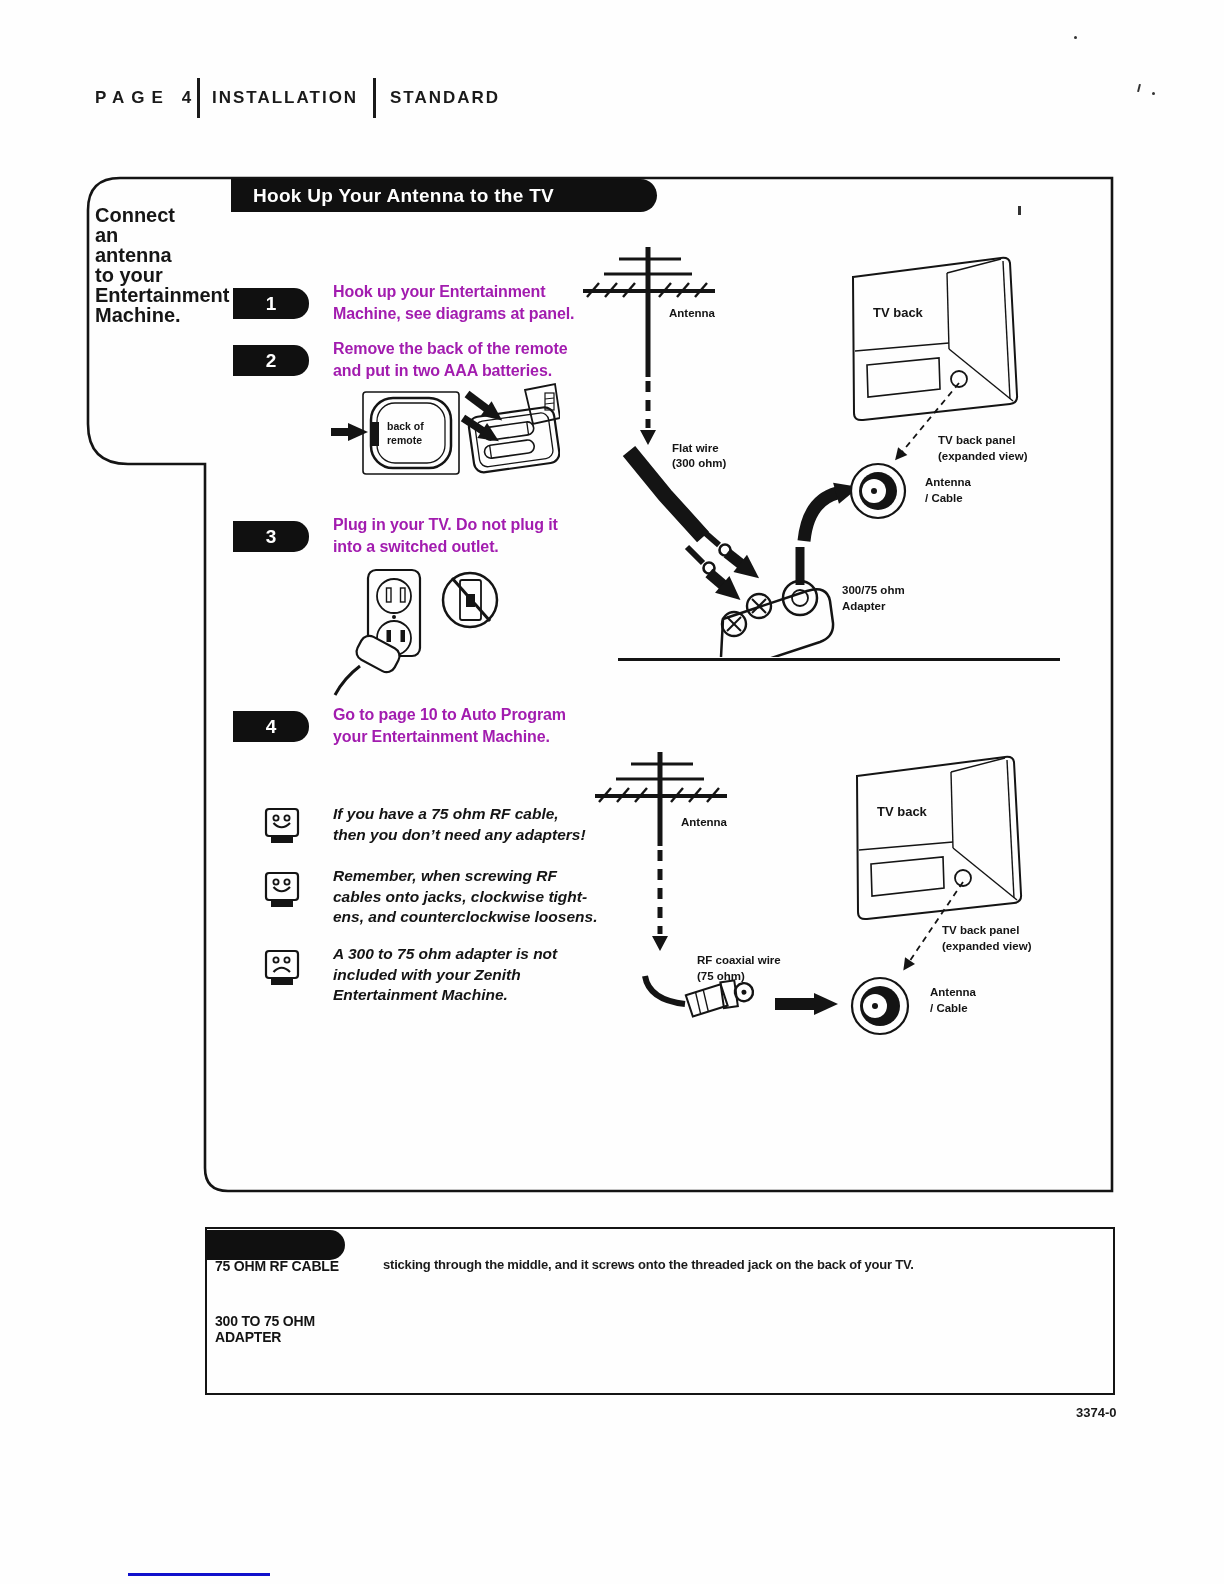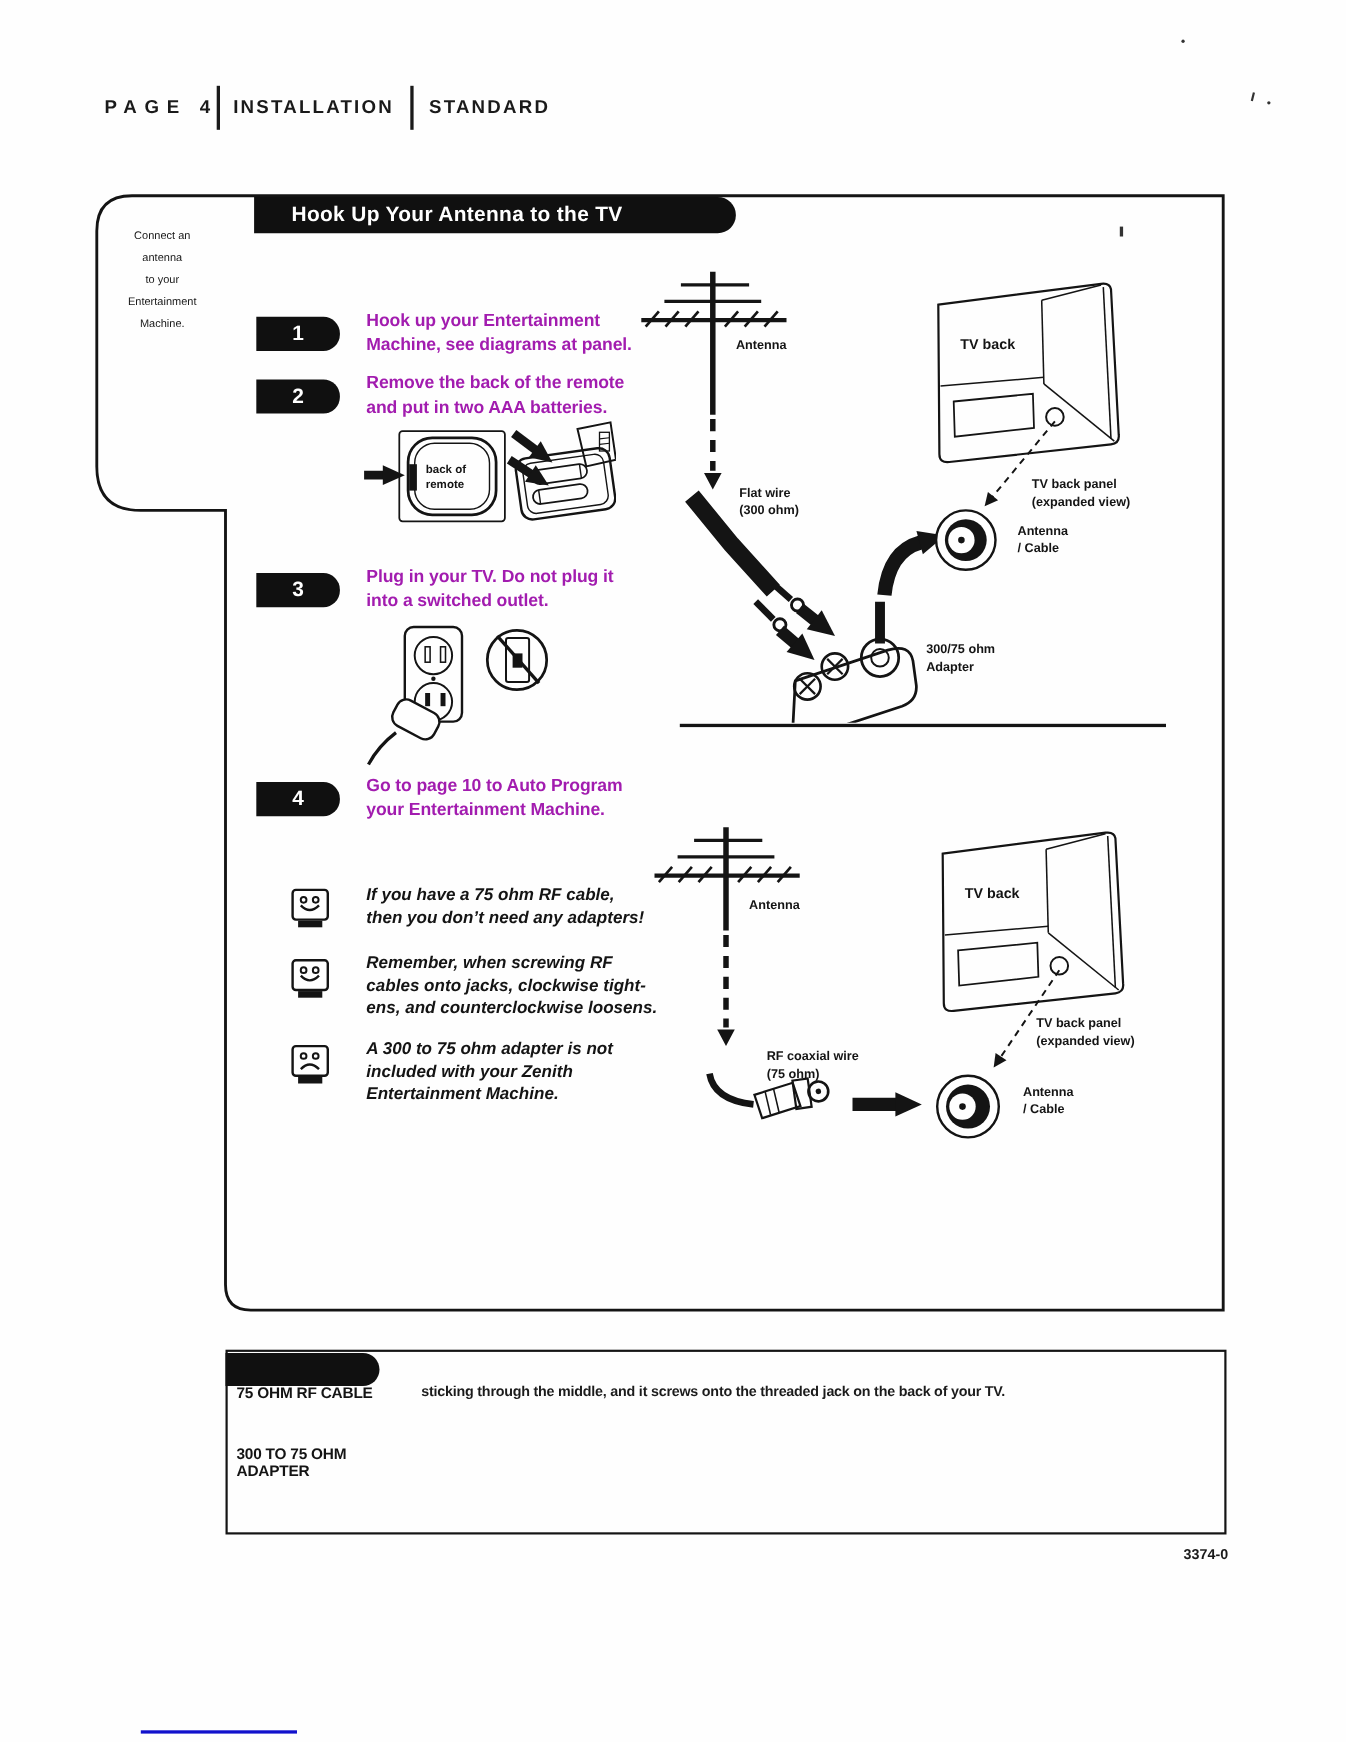--- a/index.html
+++ b/index.html
@@ -2,22 +2,22 @@
 <html><head>
 <meta charset="utf-8">
 <style>
   html,body{margin:0;padding:0}
   body{width:1224px;height:1584px;position:relative;background:#fefefe;
        font-family:"Liberation Sans",sans-serif;color:#151515;overflow:hidden}
   .abs{position:absolute}
   .hdr{font-weight:700;font-size:17px;letter-spacing:2px;color:#1a1a1a}
   .hsep{width:3px;background:#1a1a1a}
   .banner{background:#101010;color:#fff;border-radius:0 17px 17px 0;
-          font-weight:700;font-size:19px;line-height:33px;padding-left:34px;letter-spacing:.3px}
-  .sidebar{font-weight:400;font-size:10px;line-height:20px;text-align:center;color:#161616}
+          font-weight:700;font-size:19px;line-height:33px;padding-left:22px;letter-spacing:.3px}
+  .sidebar{font-weight:700;font-size:20px;line-height:20px;text-align:left;color:#161616}
   .badge{width:76px;height:31px;background:#101010;border-radius:0 15px 15px 0;
          color:#fff;font-weight:700;font-size:19px;text-align:center;line-height:31px}
   .steptext{font-weight:700;font-size:16px;line-height:21.5px;color:#a21caf;letter-spacing:-0.1px}
   .notetext{font-weight:700;font-style:italic;font-size:15.5px;line-height:20.5px;color:#141414}
   .gbox{border:2.5px solid #141414;box-sizing:border-box;background:transparent}
   .gtab{background:#101010;border-radius:0 15px 15px 0}
   .gterm{font-weight:700;font-size:14px;letter-spacing:-0.2px;color:#141414}
   .gdef{font-weight:700;font-size:13px;line-height:30px;letter-spacing:-0.2px;
         color:#1b1b1b;white-space:nowrap}
   .docnum{font-weight:700;font-size:13px;color:#1a1a1a}

